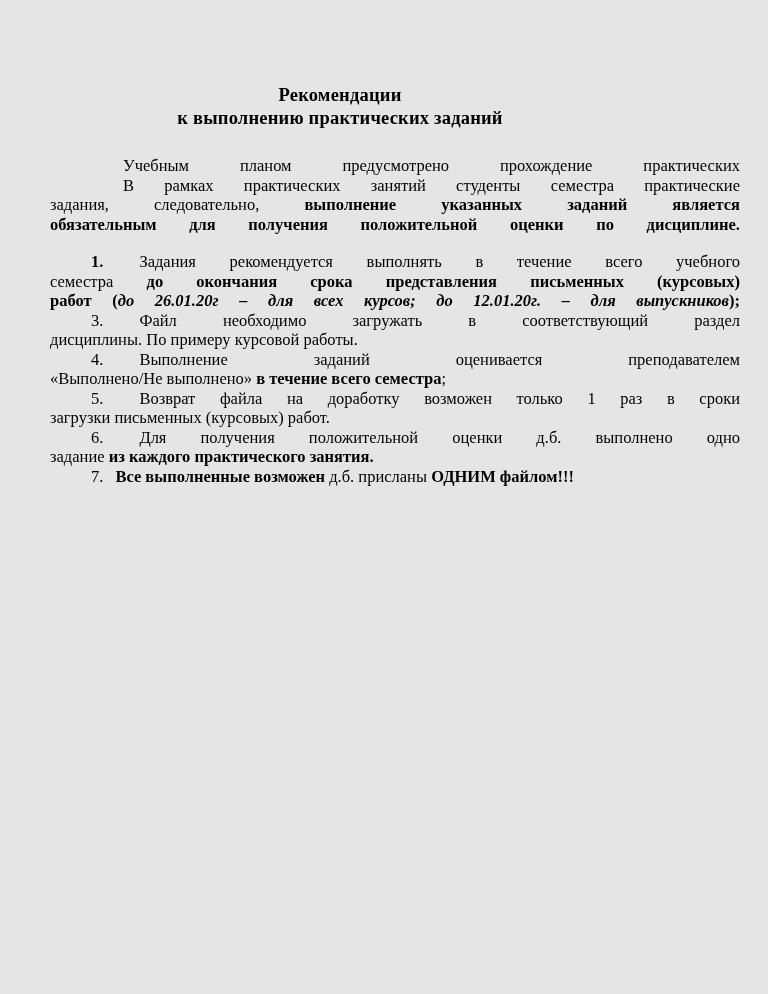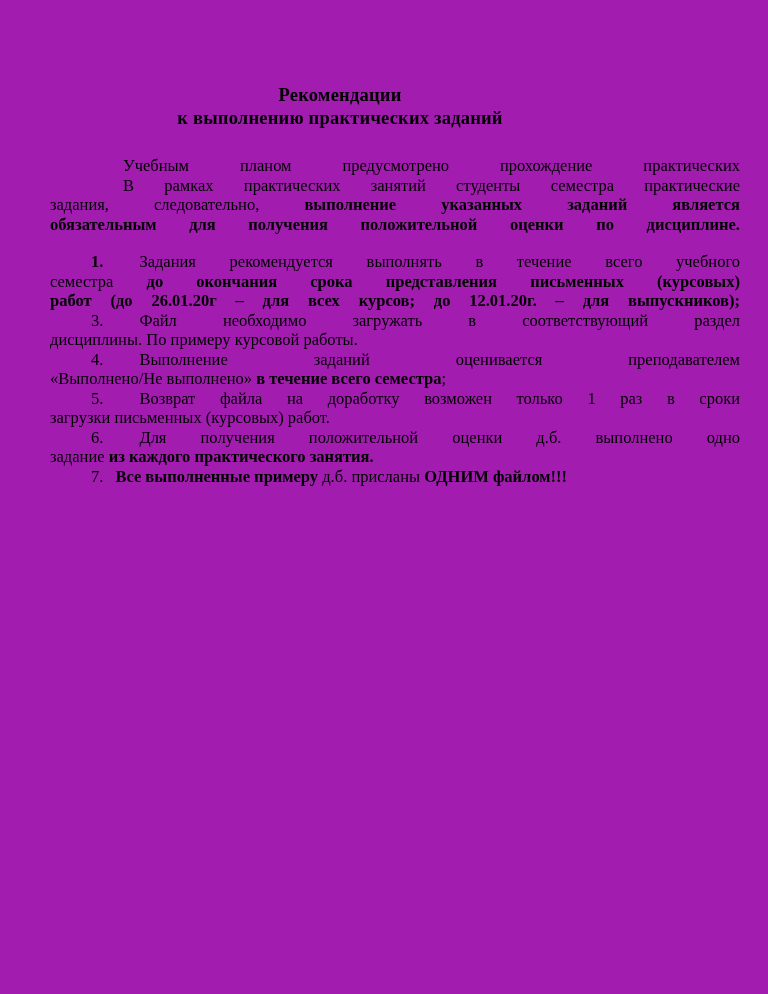--- a/index.html
+++ b/index.html
@@ -37,34 +37,34 @@
   .line {
     text-align: justify;
     text-justify: inter-word;
     margin-left: 26px;
   }
   .line.j {
     
     text-align-last: justify;
   }
   .run.b { font-weight: bold; }
-  .run.i { }
+  .run.i { font-style: italic; }
   .run.u { }
   .sp {
     display: inline-block;
     height: 1px;
     vertical-align: baseline;
   }
   .ind-para { width: 73px; }
   .ind-num  { width: 41px; }
 </style>
 </head>
 <body>
 
-<div class="page" style="background: #a21caf; color: rgb(0, 0, 0); padding-left: 24px;">
+<div class="page" style="background: #e5e5e5; color: rgb(0, 0, 0); padding-left: 24px;">
   <div class="doc-title">
       <div>Рекомендации</div>
       <div>к выполнению практических заданий</div>
     </div>
   <div class="doc-body">
       <div class="para">
         <div class="line j"><span class="sp ind-para"></span><span class="run">Учебным планом предусмотрено прохождение практических</span></div>
       </div>
       <div class="para">
         <div class="line j"><span class="sp ind-para"></span><span class="run">В рамках практических занятий студенты семестра практические</span></div>
@@ -86,16 +86,16 @@
       </div>
       <div class="para">
         <div class="line j"><span class="sp ind-num"></span><span class="run">5.</span><span class="sp" style="width: 36px;"></span><span class="run">Возврат файла на доработку возможен только 1 раз в сроки</span></div>
         <div class="line"><span class="run">загрузки письменных (курсовых) работ.</span></div>
       </div>
       <div class="para">
         <div class="line j"><span class="sp ind-num"></span><span class="run">6.</span><span class="sp" style="width: 36px;"></span><span class="run">Для получения положительной оценки д.б. выполнено одно</span></div>
         <div class="line"><span class="run">задание </span><span class="run b">из каждого практического занятия.</span></div>
       </div>
       <div class="para">
-        <div class="line"><span class="sp ind-num"></span><span class="run">7.</span><span class="sp" style="width: 12px;"></span><span class="run b">Все выполненные примеру</span><span class="run"> д.б. присланы </span><span class="run b">ОДНИМ файлом!!!</span></div>
+        <div class="line"><span class="sp ind-num"></span><span class="run">7.</span><span class="sp" style="width: 12px;"></span><span class="run b">Все выполненные возможен</span><span class="run"> д.б. присланы </span><span class="run b">ОДНИМ файлом!!!</span></div>
       </div>
     </div>
 </div>
 
 </body></html>

